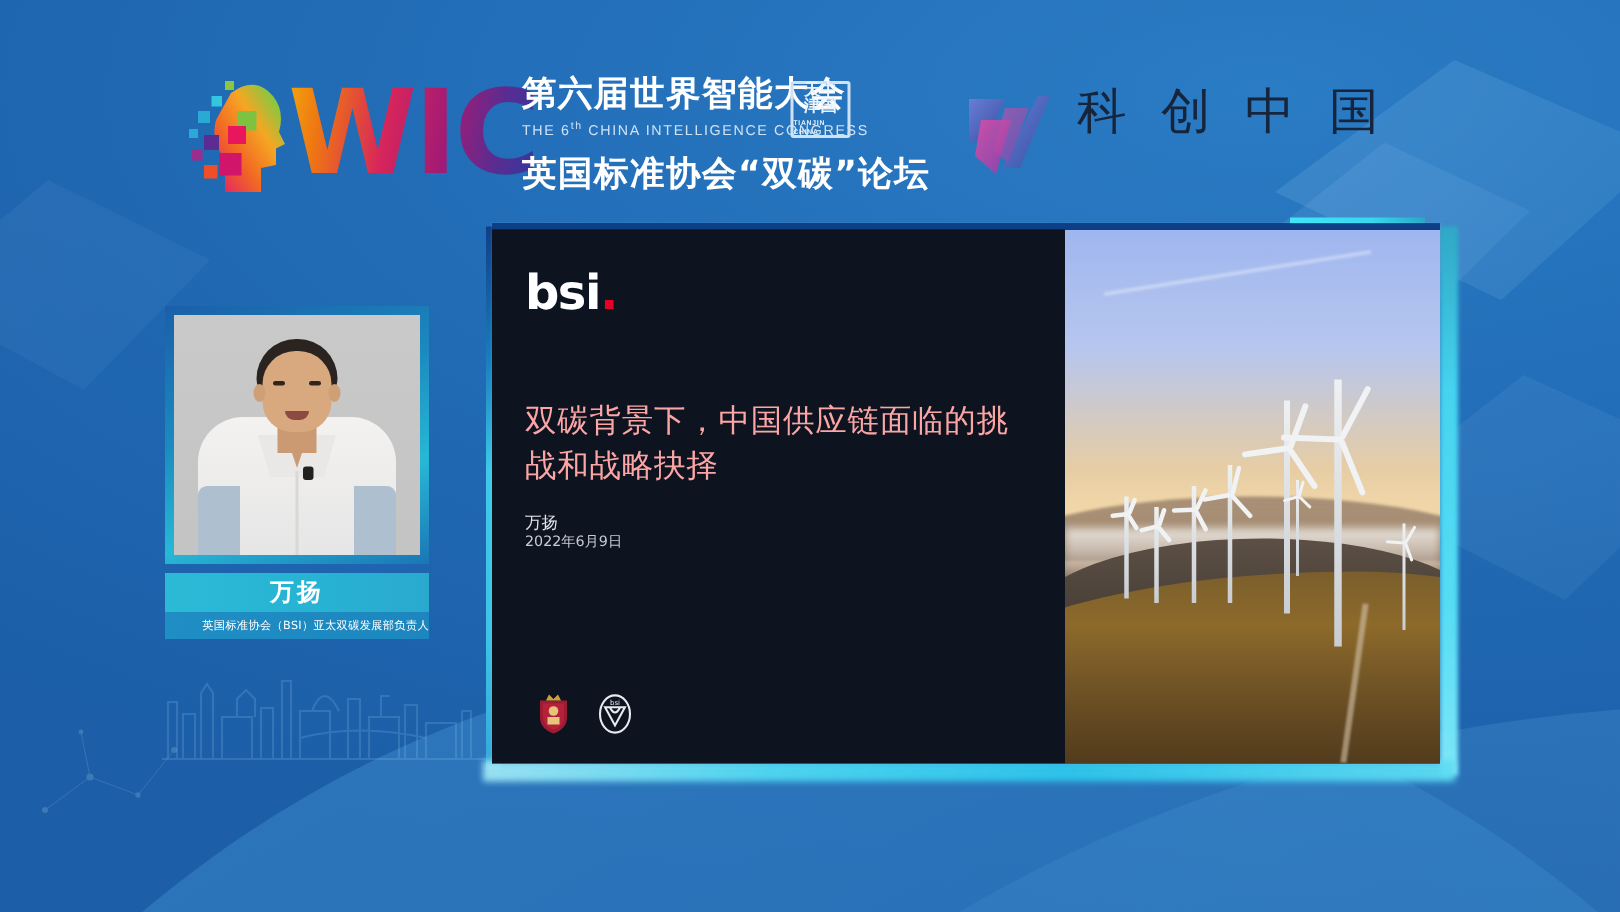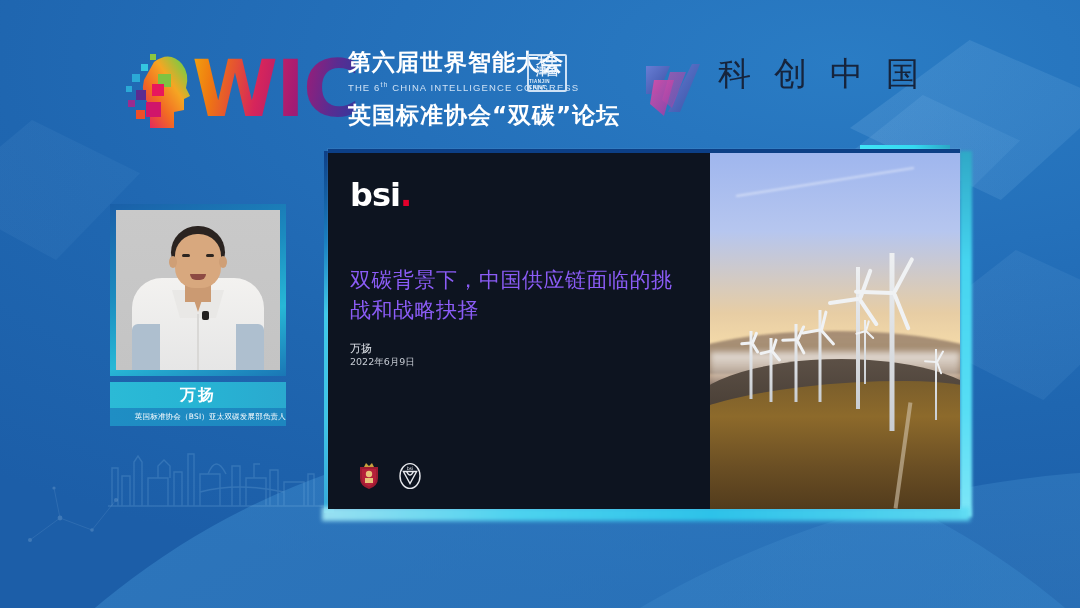--- a/index.html
+++ b/index.html
@@ -190,21 +190,21 @@
   .slide-left{
     position:relative; width:382px; height:100%;
     background:#0d1420;
     padding:26px 0 0 22px;
   }
   .bsi-logo{ font-size:32px; font-weight:bold; color:#fff; letter-spacing:-1px;
     line-height:32px; font-family:"DejaVu Sans",sans-serif; }
   .bsi-logo .red{ color:#e4002b; }
   .slide-title{
     position:absolute; left:22px; top:112px; width:340px;
-    font-size:21px; line-height:30px; color:#8b5cf6; font-weight:400;
+    font-size:21px; line-height:30px; color:#fca5a5; font-weight:400;
     font-family:"DejaVu Sans","Liberation Sans",sans-serif;
     letter-spacing:.5px;
   }
   .slide-author{
     position:absolute; left:22px; top:188px;
     font-size:11px; color:#dfe3e9; line-height:16px;
     font-family:"DejaVu Sans","Liberation Sans",sans-serif;
   }
   .slide-date{
     position:absolute; left:22px; top:202px;

